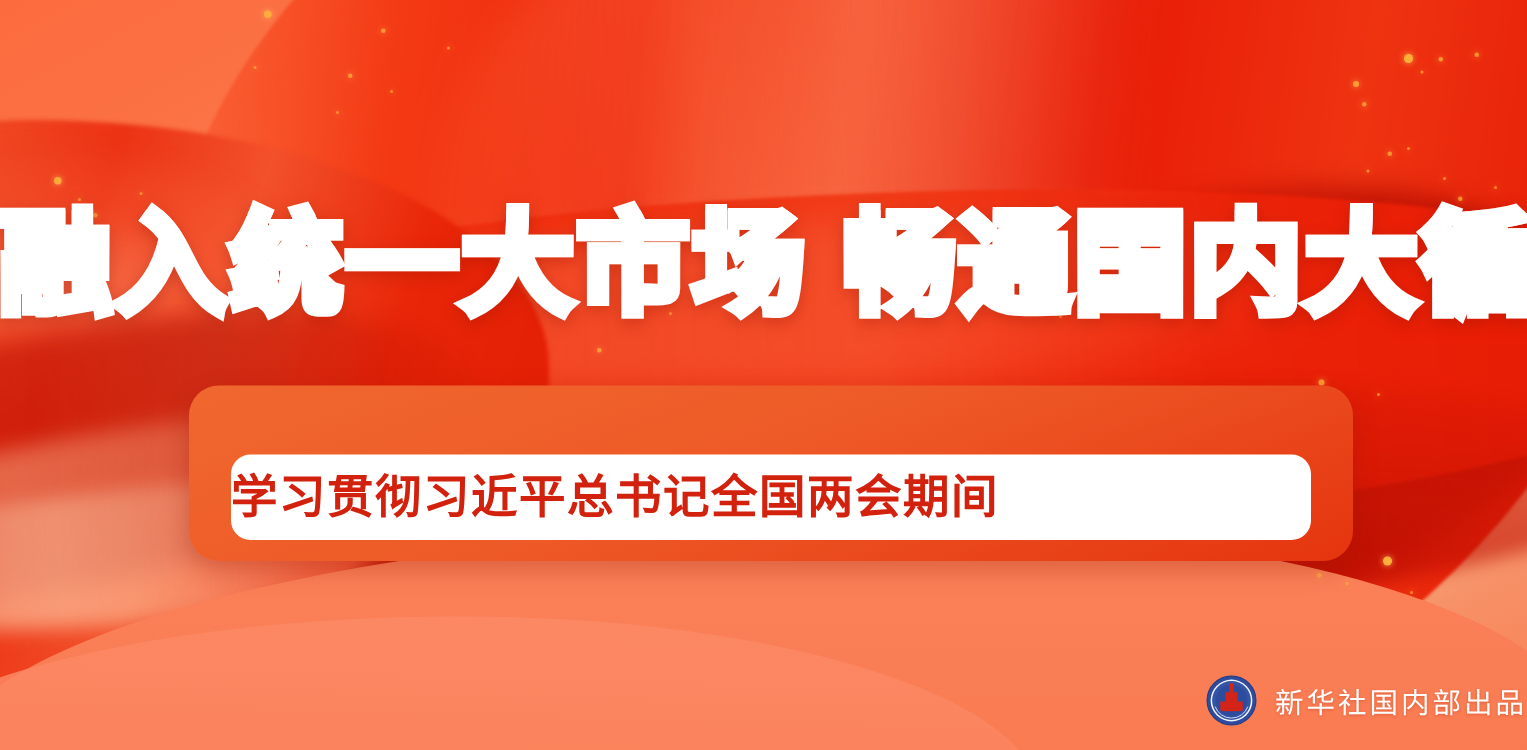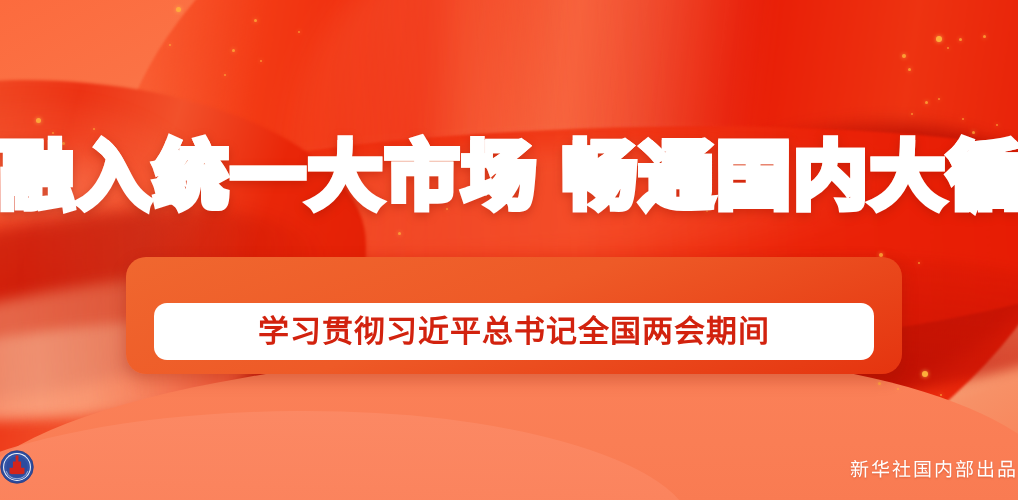--- a/index.html
+++ b/index.html
@@ -326,21 +326,21 @@
   .card-inner {
     position: absolute;
     left: 28px;
     top: 14px;
     right: 28px;
     bottom: 14px;
     background: #FFFFFF;
     border-radius: 13px;
     display: flex;
     flex-direction: column;
-    align-items: center;
+    align-items: flex-start;
     justify-content: center;
     margin-top: 32px;
   }
   .card-line {
     font-family: "Liberation Sans", "DejaVu Sans", sans-serif;
     font-size: 31px;
     font-weight: bold;
     color: #D2220E;
     letter-spacing: 1px;
     line-height: 1.28;
@@ -348,21 +348,21 @@
   }
   .card-line.l2 { letter-spacing: 0px; }
 
   
   .footer {
     position: absolute;
     left: 0; right: 0;
     bottom: 16px;
     display: flex;
     align-items: center;
-    justify-content: space-between;
+    justify-content: flex-end;
     gap: 12px;
     z-index: 10;
   }
   .xh-logo {
     width: 34px;
     height: 34px;
     flex: 0 0 34px;
     display: block;
   }
   .footer-text {

